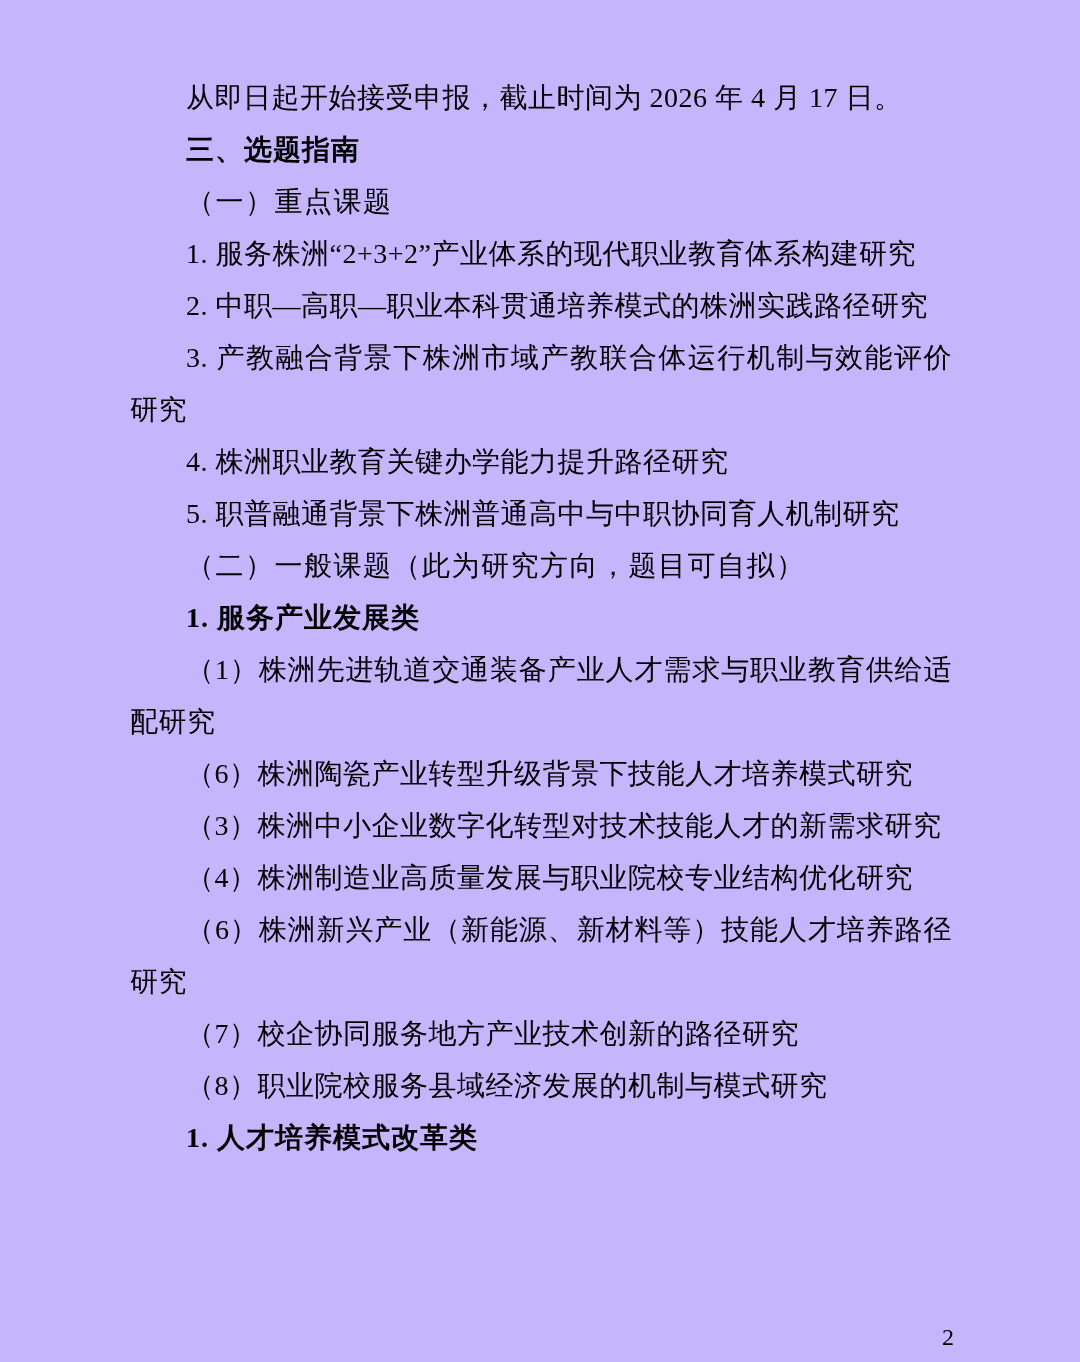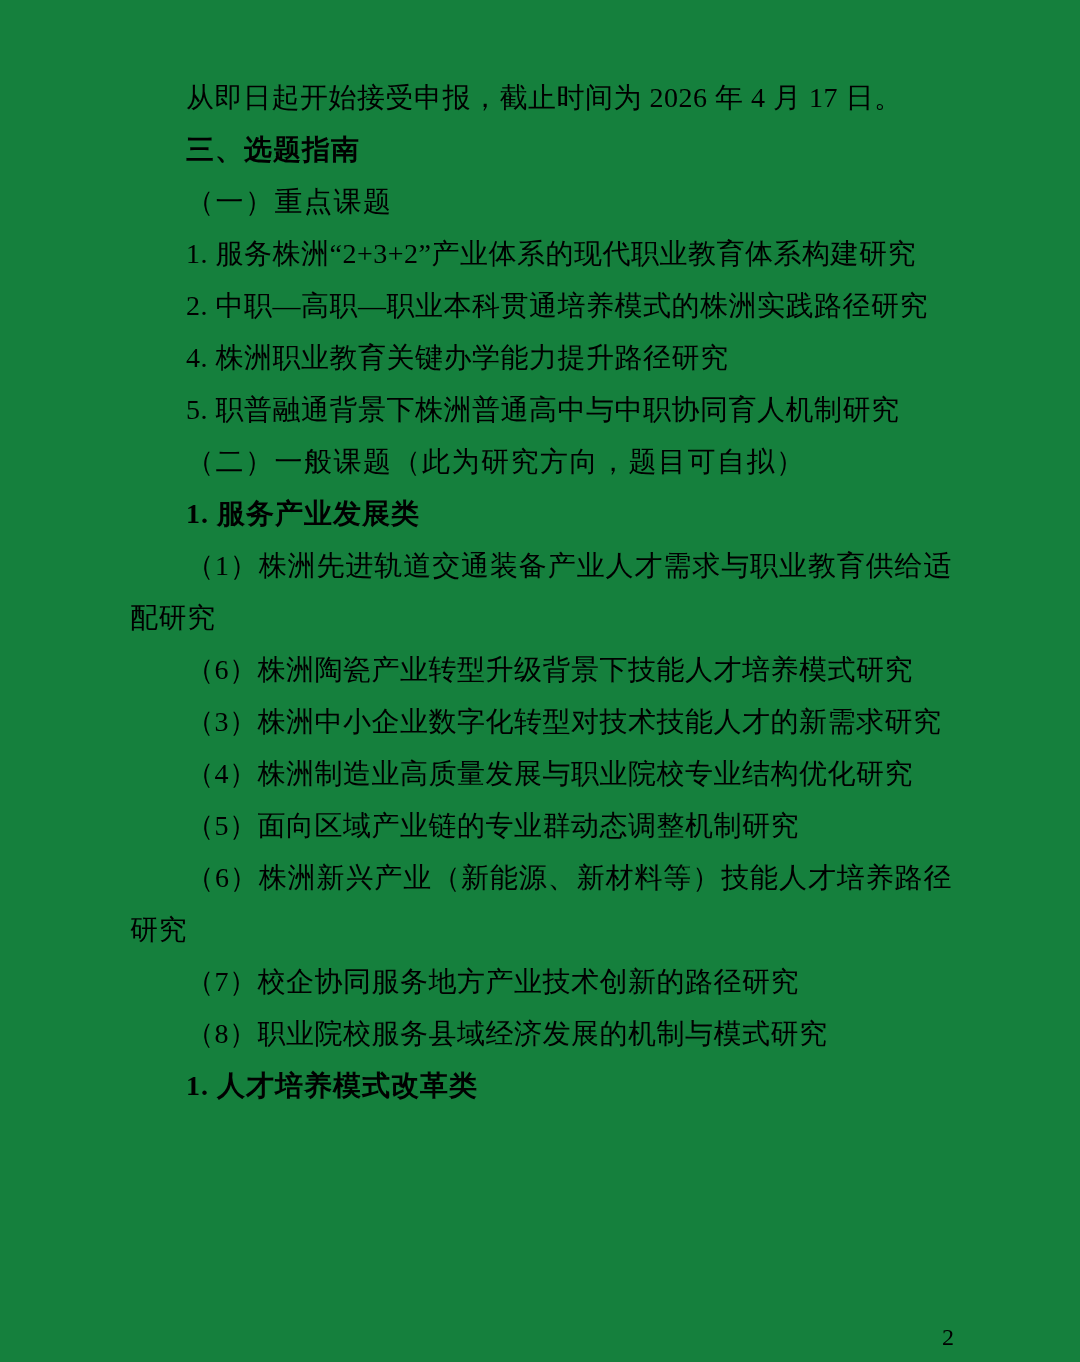--- a/index.html
+++ b/index.html
@@ -4,21 +4,21 @@
 <style>
   html, body {
     margin: 0;
     padding: 0;
     background: #ffffff;
   }
   .doc {
     position: relative;
     width: 1080px;
     height: 1362px;
-    background: #15803d;
+    background: #c4b5fd;
     color: #000000;
     overflow: hidden;
   }
   .text-col {
     position: absolute;
     left: 130px;
     top: 72px;
     width: 822px;
   }
   .text-col p {
@@ -58,28 +58,28 @@
 </head>
 <body>
 
 <div class="doc">
   <div class="text-col">
     <p class="body">从即日起开始接受申报，截止时间为 2026 年 4 月 17 日。</p>
     <p class="h-sans">三、选题指南</p>
     <p class="kaiti">（一）重点课题</p>
     <p class="body">1. 服务株洲“2+3+2”产业体系的现代职业教育体系构建研究</p>
     <p class="body">2. 中职—高职—职业本科贯通培养模式的株洲实践路径研究</p>
+    <p class="body">3. 产教融合背景下株洲市域产教联合体运行机制与效能评价研究</p>
     <p class="body">4. 株洲职业教育关键办学能力提升路径研究</p>
     <p class="body">5. 职普融通背景下株洲普通高中与中职协同育人机制研究</p>
     <p class="kaiti">（二）一般课题（此为研究方向，题目可自拟）</p>
     <p class="bold">1. 服务产业发展类</p>
     <p class="body">（1）株洲先进轨道交通装备产业人才需求与职业教育供给适配研究</p>
     <p class="body">（6）株洲陶瓷产业转型升级背景下技能人才培养模式研究</p>
     <p class="body">（3）株洲中小企业数字化转型对技术技能人才的新需求研究</p>
     <p class="body">（4）株洲制造业高质量发展与职业院校专业结构优化研究</p>
-    <p class="body">（5）面向区域产业链的专业群动态调整机制研究</p>
     <p class="body">（6）株洲新兴产业（新能源、新材料等）技能人才培养路径研究</p>
     <p class="body">（7）校企协同服务地方产业技术创新的路径研究</p>
     <p class="body">（8）职业院校服务县域经济发展的机制与模式研究</p>
     <p class="bold">1. 人才培养模式改革类</p>
   </div>
   <div class="page-num">2</div>
 </div>
 
 </body></html>

